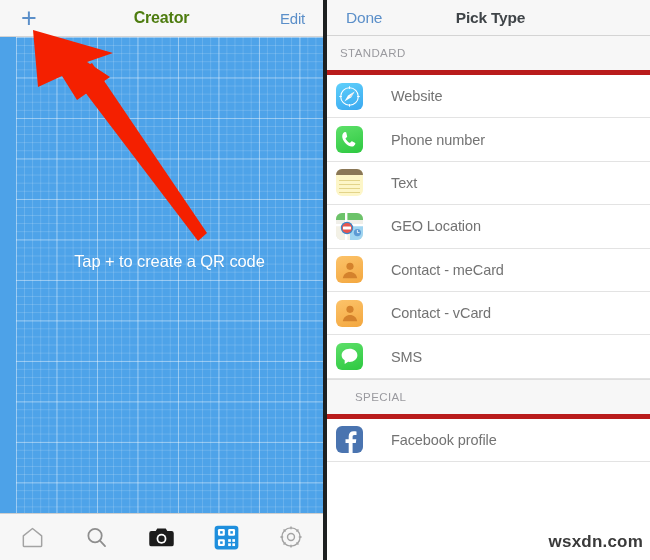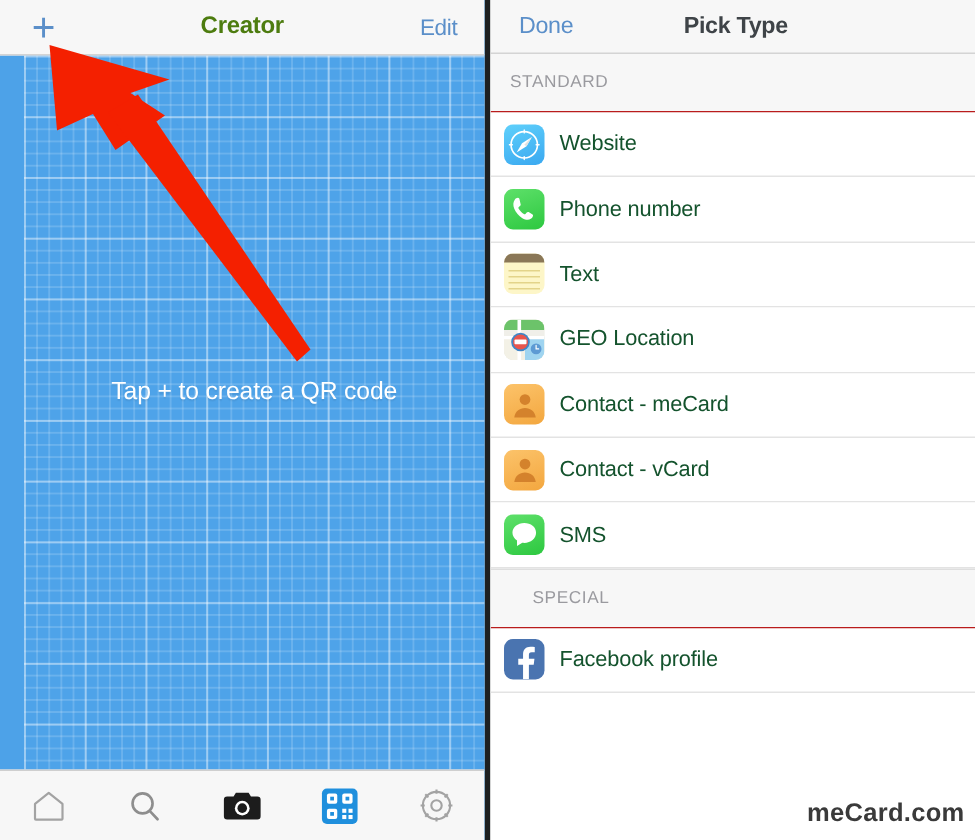--- a/index.html
+++ b/index.html
@@ -125,21 +125,21 @@
     overflow:hidden;
     background:#ffffff;
   }
   .section-header {
     height:39px;
     background:#f7f7f7;
     display:flex; align-items:center;
     padding-left:13px;
     font-size:11.5px; color:#9a9a9f;
     letter-spacing:0.4px;
-    border-bottom:1px solid #b91c1c;
+    border-bottom:5px solid #b91c1c;
   }
   .section-header.special {
     border-top:1px solid #dedede;
     height:40px;
     padding-left:28px;
   }
   .row {
     height:43.4px;
     display:flex; align-items:center;
     padding-left:9px;
@@ -148,22 +148,22 @@
   }
   .row-icon {
     width:27px; height:27px;
     flex:0 0 27px;
     border-radius:6px;
     position:relative;
     overflow:hidden;
     display:flex; align-items:center; justify-content:center;
   }
   .row-label {
-    margin-left:10px;
-    font-size:14.5px; color:#14532d;
+    margin-left:28px;
+    font-size:14.5px; color:#737373;
     letter-spacing:-0.1px;
   }
 
   
   .ic-safari { background:linear-gradient(160deg,#5fd0fb 0%,#3aa8f0 100%); }
   .ic-phone  { background:linear-gradient(160deg,#5ee06a 0%,#2dc840 100%); }
   .ic-notes  { background:#fdf6c8; }
   .ic-notes .notes-top { position:absolute; top:0; left:0; right:0; height:6px; background:#8a7757; }
   .ic-notes .notes-line { position:absolute; left:3px; right:3px; height:1px; background:#e3d48a; }
   .ic-maps   { background:#f0efe9; }
@@ -356,16 +356,16 @@
         <div class="row-icon ic-fb">
           <svg width="27" height="27" viewBox="0 0 27 27">
             <path fill="#ffffff" d="M16.6 27V17.1h3.2l.5-3.9h-3.7V10.8c0-1.1.3-1.9 1.9-1.9h2V5.4c-.4-.1-1.5-.2-2.9-.2-2.9 0-4.9 1.8-4.9 5.1v2.9h-3.2v3.9h3.2V27z"></path>
           </svg>
         </div>
         <div class="row-label">Facebook profile</div>
       </div>
 
     </div>
 
-    <div class="watermark">meCard.com</div>
+    <div class="watermark">wsxdn.com</div>
   </div>
 
 </div>
 
 </body></html>

